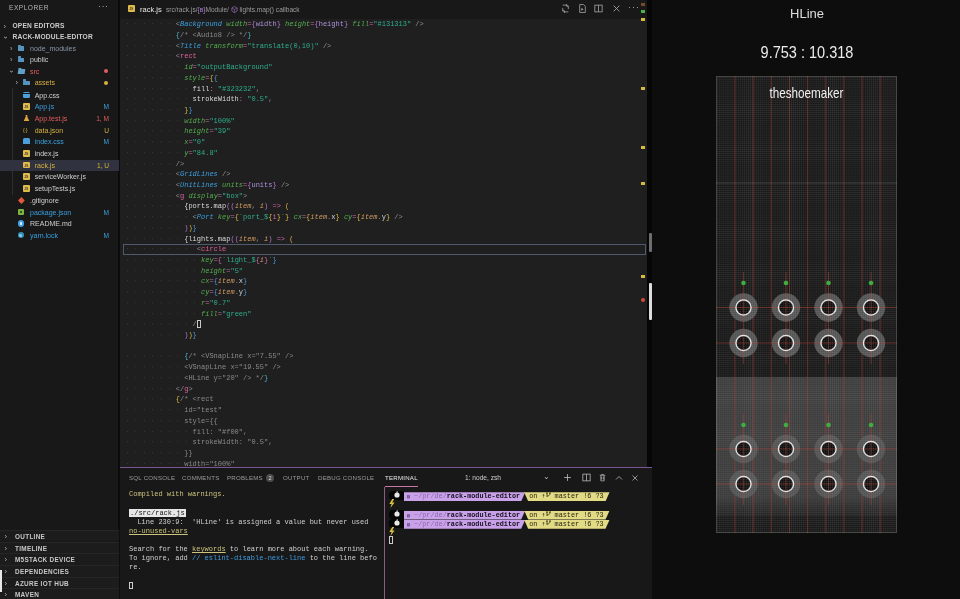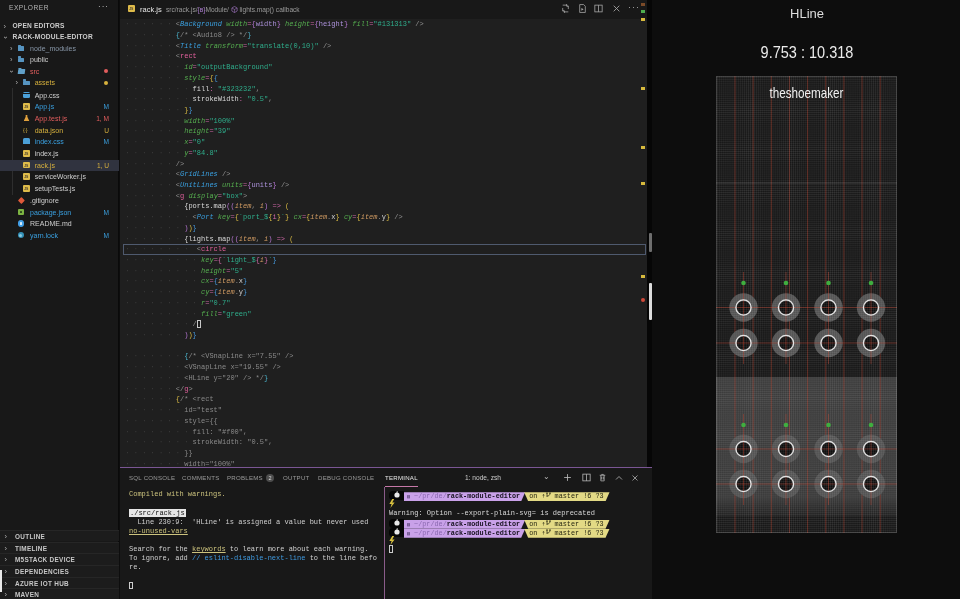--- a/index.html
+++ b/index.html
@@ -325,21 +325,21 @@
   <pre id="pleft"><div class="tl"><span class="ylw">Compiled with warnings.</span></div><div class="tl"></div><div class="tl"><span class="inv">./src/rack.js</span></div><div class="tl">&nbsp;&nbsp;Line 230:9:  'HLine' is assigned a value but never used</div><div class="tl"><u class="ylw">no-unused-vars</u></div><div class="tl"></div><div class="tl">Search for the <u class="ylw">keywords</u> to learn more about each warning.</div><div class="tl">To ignore, add <span class="blu">// eslint-disable-next-line</span> to the line befo</div><div class="tl">re.</div><div class="tl"></div><div class="tl"><span class="curbox"></span></div></pre>
   <div id="pright"><div class="tl"><span class="pill"><svg width="6" height="7" viewBox="0 0 6 7">
               <circle cx="3" cy="4" r="2.6" fill="#e8e8e8"></circle>
               <rect x="2.6" y="0.2" width="1" height="1.6" fill="#e8e8e8" transform="rotate(14 3 1)"></rect>
             </svg></span><span class="seg1"><span class="fico">▤</span>&nbsp;<span class="dimp">~/pr/de/</span><b>rack-module-editor</b></span><span class="seg2">on&nbsp;⇡<svg width="5" height="6" viewBox="0 0 10 12">
               <path d="M2 2v8M2 8c4 0 6-2 6-6" stroke="#33331a" stroke-width="1.6" fill="none"></path>
               <circle cx="2" cy="2" r="1.6" fill="#33331a"></circle>
               <circle cx="8" cy="2" r="1.6" fill="#33331a"></circle>
             </svg>&nbsp;master&nbsp;!6&nbsp;?3</span></div><div class="tl"><span class="zap"><svg width="6" height="9" viewBox="0 0 6 9">
               <path d="M3.2 0 L0.4 5 L2.6 5 L1.4 9 L5.6 3.6 L3.2 3.6 L5.2 0 Z" fill="#d9c23f"></path>
-            </svg></span></div><div class="tl">Warning: Option --export-plain-svg= is deprecated</div><div class="tl"><span class="pill"><svg width="6" height="7" viewBox="0 0 6 7">
+            </svg></span></div><div class="tl"><span class="pill"><svg width="6" height="7" viewBox="0 0 6 7">
               <circle cx="3" cy="4" r="2.6" fill="#e8e8e8"></circle>
               <rect x="2.6" y="0.2" width="1" height="1.6" fill="#e8e8e8" transform="rotate(14 3 1)"></rect>
             </svg></span><span class="seg1"><span class="fico">▤</span>&nbsp;<span class="dimp">~/pr/de/</span><b>rack-module-editor</b></span><span class="seg2">on&nbsp;⇡<svg width="5" height="6" viewBox="0 0 10 12">
               <path d="M2 2v8M2 8c4 0 6-2 6-6" stroke="#33331a" stroke-width="1.6" fill="none"></path>
               <circle cx="2" cy="2" r="1.6" fill="#33331a"></circle>
               <circle cx="8" cy="2" r="1.6" fill="#33331a"></circle>
             </svg>&nbsp;master&nbsp;!6&nbsp;?3</span></div><div class="tl"><span class="pill"><svg width="6" height="7" viewBox="0 0 6 7">
               <circle cx="3" cy="4" r="2.6" fill="#e8e8e8"></circle>
               <rect x="2.6" y="0.2" width="1" height="1.6" fill="#e8e8e8" transform="rotate(14 3 1)"></rect>
             </svg></span><span class="seg1"><span class="fico">▤</span>&nbsp;<span class="dimp">~/pr/de/</span><b>rack-module-editor</b></span><span class="seg2">on&nbsp;⇡<svg width="5" height="6" viewBox="0 0 10 12">

